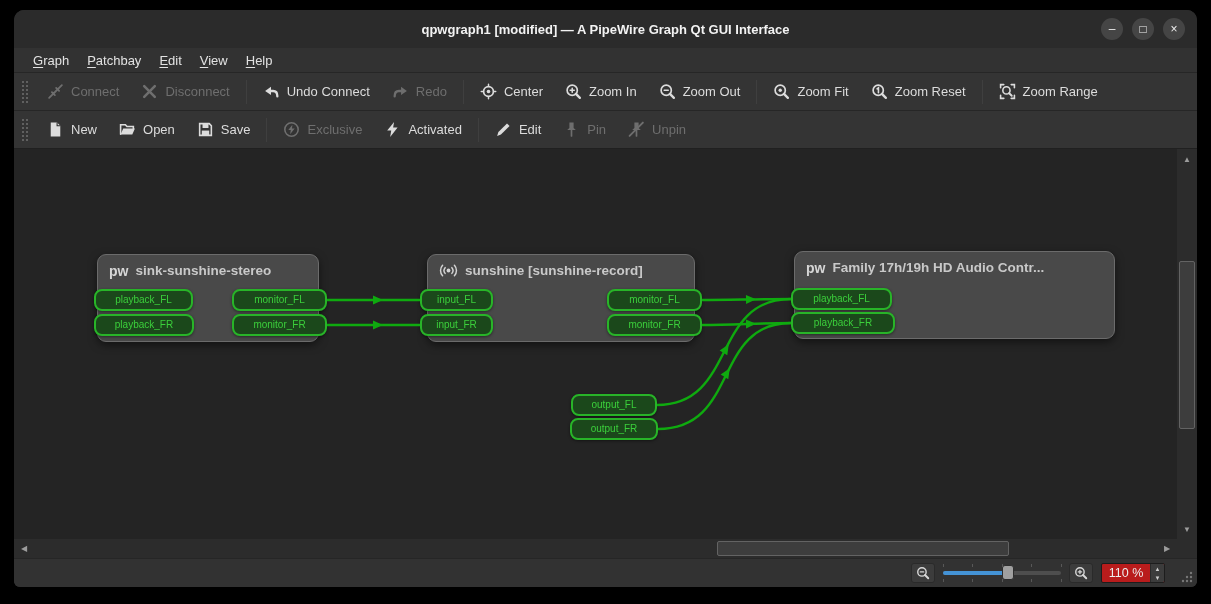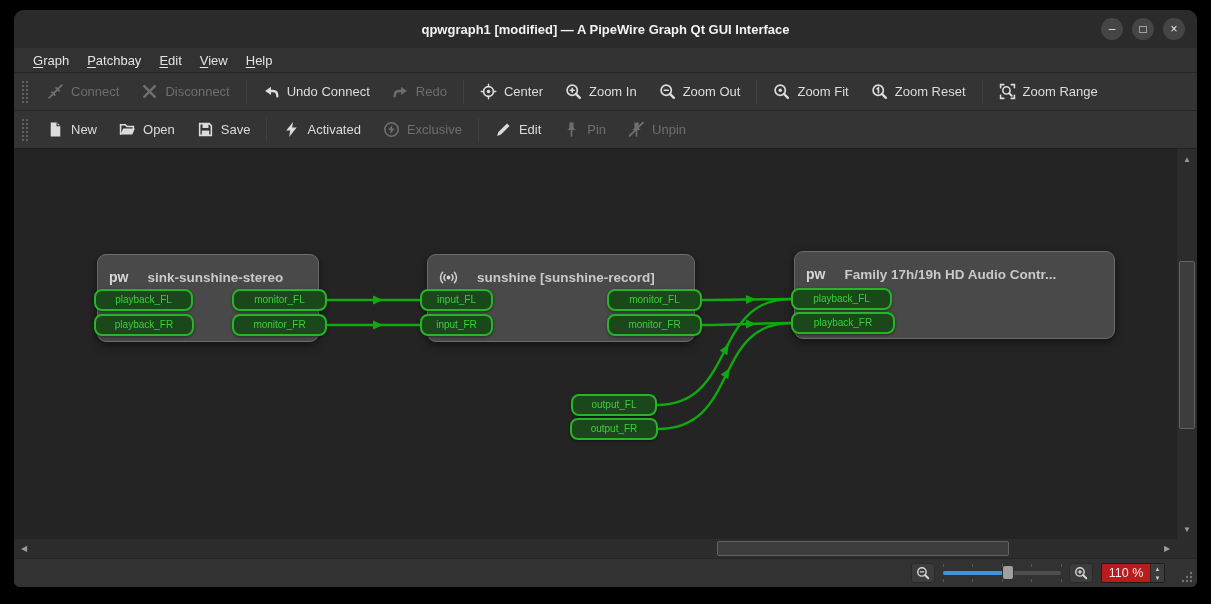--- a/index.html
+++ b/index.html
@@ -30,21 +30,21 @@
   .combo .ticon svg{width:15px;height:15px}
   .combo-arrow{color:#b8b8b8;font-size:10px;margin-left:3px}
   
   .main{flex:1;display:flex;min-height:0}
   .canvas{flex:1;position:relative;background:var(--canvas,#242424);border-top:1px solid #202020;overflow:hidden}
   .wires{position:absolute;left:0;top:0;width:100%;height:100%;z-index:3;pointer-events:none}
   .wire{fill:none;stroke:var(--wire,#0faa0f);stroke-width:2.4}
   .wire-arrow{fill:var(--wire,#0faa0f)}
   .gnode{position:absolute;background:var(--node-fill,#494949);border:1px solid #6b6b6b;border-radius:9px;
     box-shadow:0 3px 9px rgba(0,0,0,.5);z-index:1}
-  .gnode-head{display:flex;align-items:flex-start;gap:19px;padding:15px 10px 0 11px}
+  .gnode-head{display:flex;align-items:flex-end;gap:7px;padding:8px 10px 0 11px}
   .pw{font-weight:bold;font-size:14px;color:#d6d6d6;line-height:1}
   .bc{width:19px;height:15px;display:block}
   .gnode-title{font-size:13.5px;font-weight:bold;color:var(--node-text,#c9c9c9);white-space:nowrap}
   .gport{position:absolute;height:22px;line-height:18px;background:var(--port-fill,#1b481b);
     border:2px solid var(--port-border,#28b428);border-radius:8px;color:var(--port-text,#3bcf3b);
     font-size:10px;text-align:center;z-index:2;white-space:nowrap;box-shadow:0 1px 3px rgba(0,0,0,.45)}
   .vscroll{flex:0 0 20px;background:#2c2c2c;border-top:1px solid #202020;display:flex;flex-direction:column}
   .sarrow{flex:0 0 20px;display:flex;align-items:center;justify-content:center;color:#9c9c9c;font-size:8px}
   .vtrack{flex:1;position:relative}
   .vthumb{position:absolute;left:2px;right:2px;top:92px;height:168px;background:#3d3d3d;border:1px solid #636363;border-radius:2px}
@@ -222,36 +222,36 @@
           <span class="ticon">
             <svg viewBox="0 0 16 16">
               <path d="M2.5 2.5 H11.5 L13.5 4.5 V13.5 H2.5 Z" fill="none" stroke="currentColor" stroke-linecap="round" stroke-width="1.5"></path>
               <rect x="5.2" y="2.8" width="5.6" height="3.8" fill="currentColor"></rect>
               <rect x="4.5" y="9" width="7" height="4.2" fill="currentColor"></rect>
             </svg>
           </span>
           <span>Save</span>
         </div>
         <div class="tsep"></div>
-        <div class="tbtn">
-          <span class="ticon">
-            <svg viewBox="0 0 16 16">
-              <polygon points="9.5,1 3,9 6.8,9 5.8,15 12.8,6.2 8.6,6.2" fill="currentColor"></polygon>
-            </svg>
-          </span>
-          <span>Activated</span>
-        </div>
         <div class="tbtn disabled">
           <span class="ticon">
             <svg viewBox="0 0 16 16">
               <circle cx="8" cy="8" r="6.3" fill="none" stroke="currentColor" stroke-linecap="round" stroke-width="1.5"></circle>
               <polygon points="8.8,3.5 5,8.5 7.3,8.5 6.7,12.5 11,7 8.5,7" fill="currentColor"></polygon>
             </svg>
           </span>
           <span>Exclusive</span>
+        </div>
+        <div class="tbtn">
+          <span class="ticon">
+            <svg viewBox="0 0 16 16">
+              <polygon points="9.5,1 3,9 6.8,9 5.8,15 12.8,6.2 8.6,6.2" fill="currentColor"></polygon>
+            </svg>
+          </span>
+          <span>Activated</span>
         </div>
         <div class="tsep"></div>
         <div class="tbtn">
           <span class="ticon">
             <svg viewBox="0 0 16 16">
               <path d="M2 14 L3.2 10.4 L11.3 2.3 L13.7 4.7 L5.6 12.8 Z" fill="currentColor"></path>
             </svg>
           </span>
           <span>Edit</span>
         </div>

